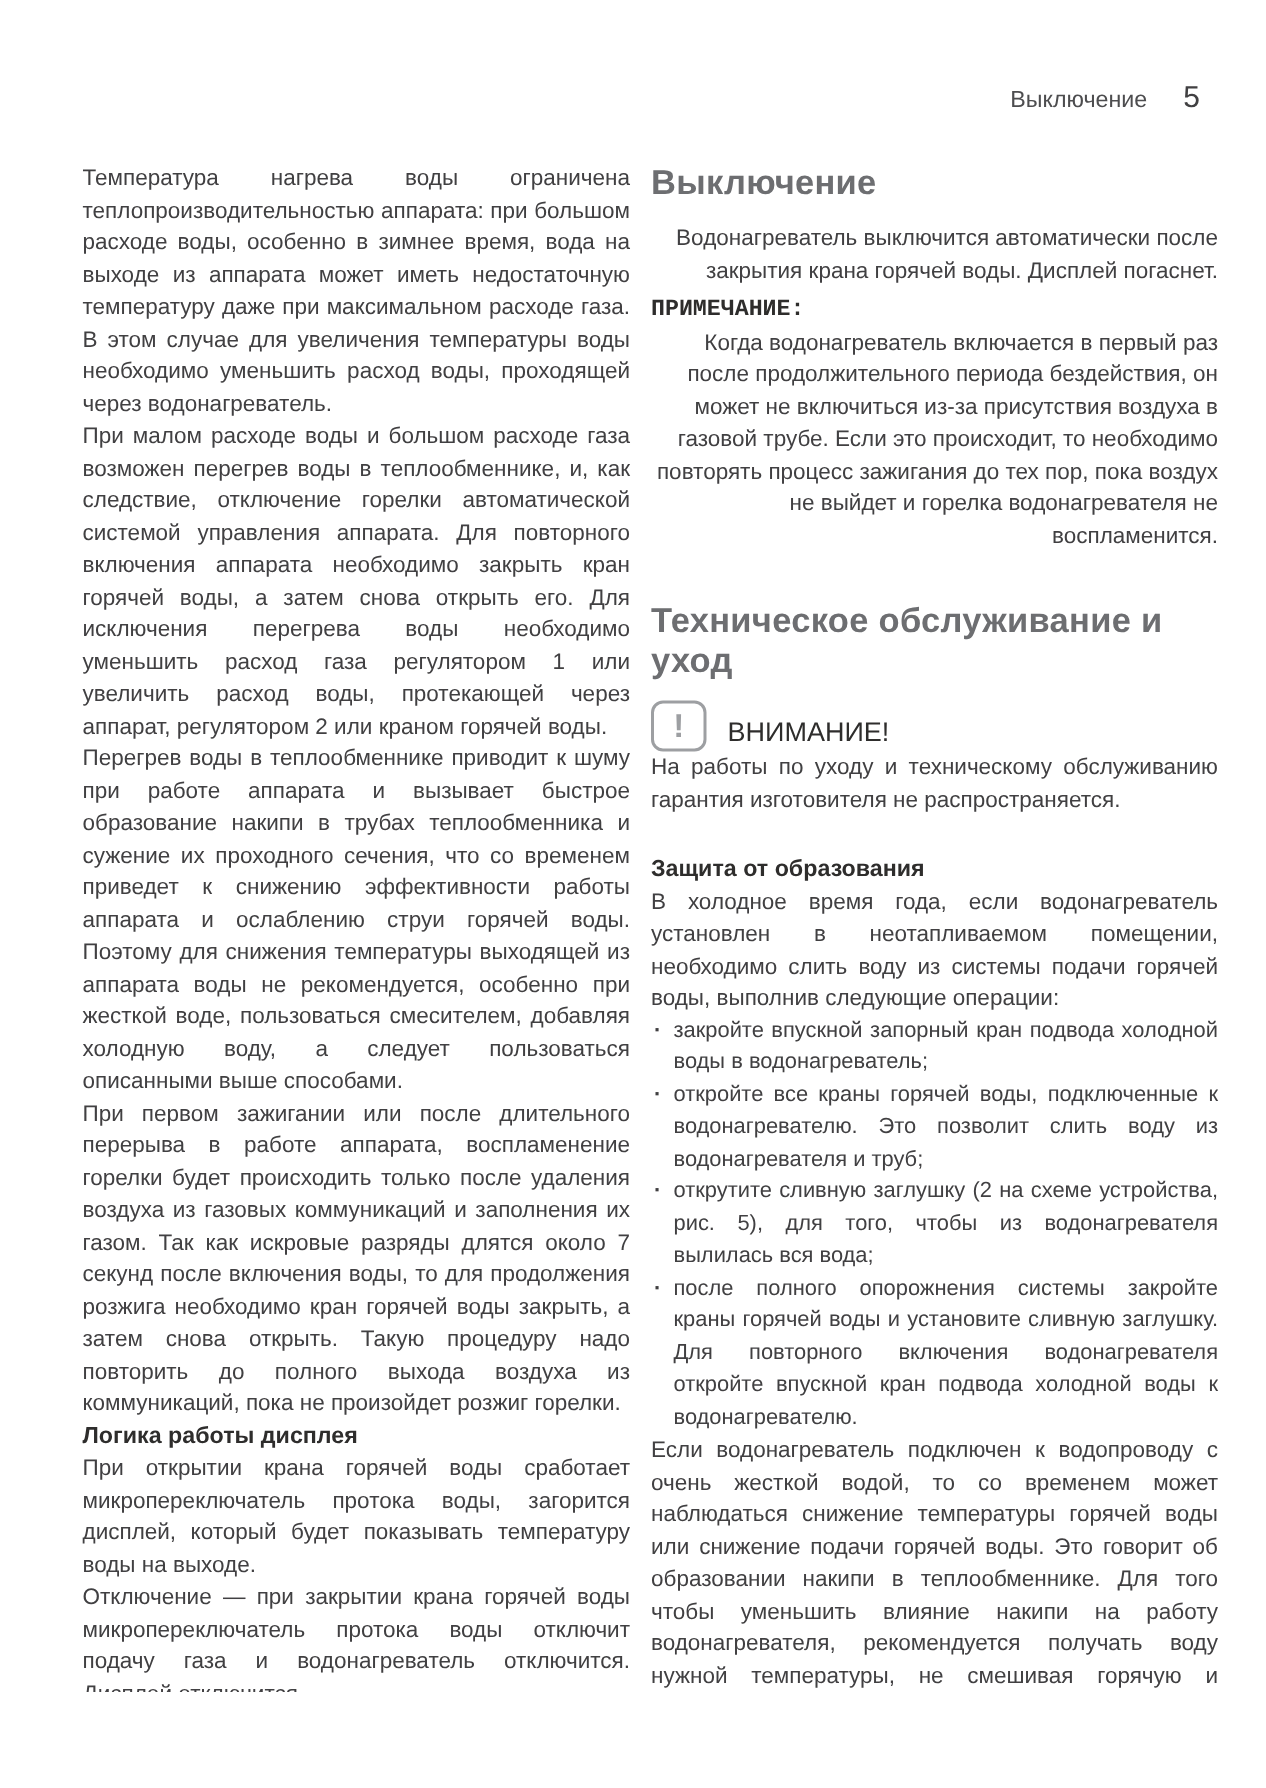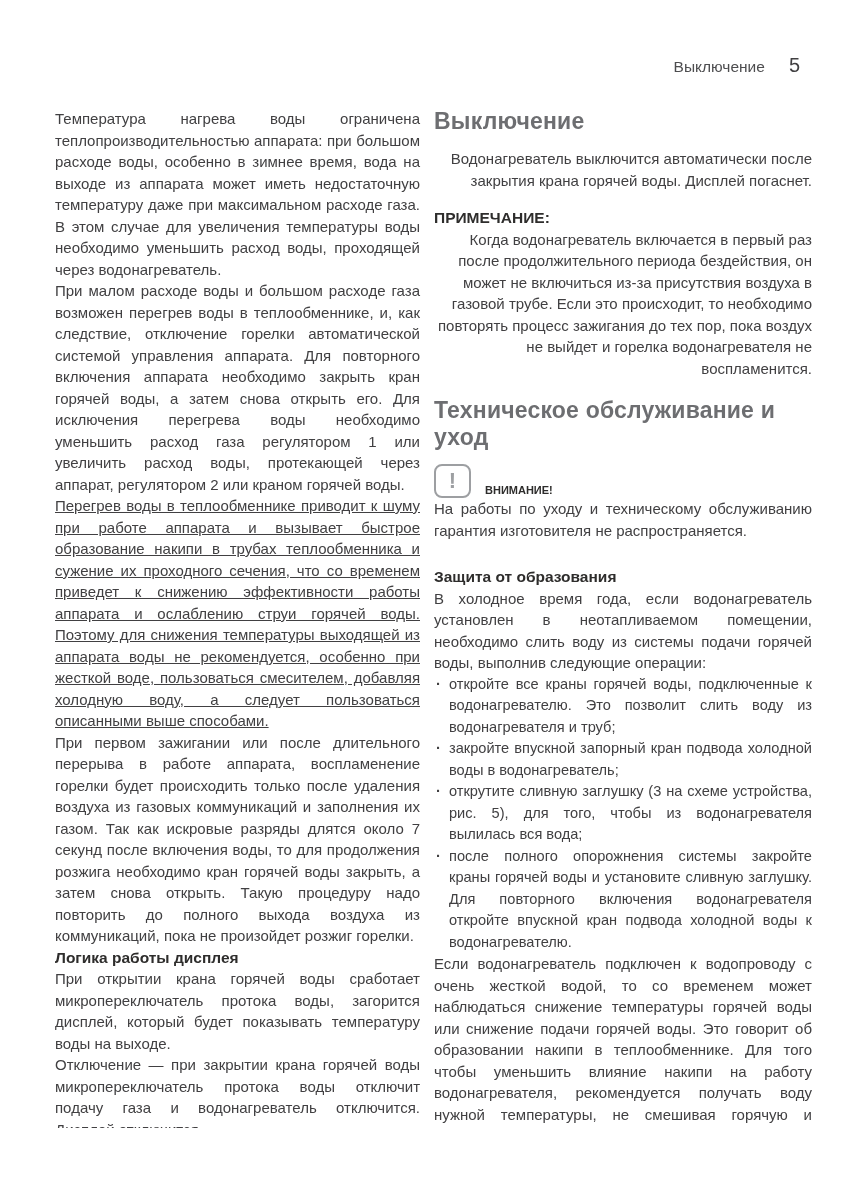--- a/index.html
+++ b/index.html
@@ -47,21 +47,21 @@
 
   p.body {
     margin: 0;
     font-size: 15px;
     line-height: 21.5px;
     text-align: justify;
     text-justify: inter-word;
   }
   p.body.ragged { text-align: right; }
 
-  .gap-lg { margin-top: 24px; text-decoration: underline; }
+  .gap-lg { margin-top: 24px; }
   .gap-xl { margin-top: 29px; }
 
   h3.subhead {
     margin: 0;
     font-size: 15.5px;
     line-height: 21.5px;
     font-weight: bold;
     color: #2e2d2c;
   }
   h2.section {
@@ -89,22 +89,22 @@
     justify-content: center;
     box-sizing: border-box;
   }
   .warning-box .excl {
     font-size: 22px;
     font-weight: bold;
     color: #9d9fa2;
     line-height: 1;
   }
   .warning-label {
-    font-size: 11px;
-    font-weight: bold;
+    font-size: 18px;
+    font-weight: normal;
     color: #2e2d2c;
     padding-bottom: 2px;
   }
   .warning-text {
     margin-top: 19px;
     margin-left: 22px;
   }
   
   ul.bullets {
     margin: 0;
@@ -156,39 +156,39 @@
       <p class="body gap-xl">При первом зажигании или после длительного перерыва в работе аппарата, воспламенение горелки будет происходить только после удаления воздуха из газовых коммуникаций и заполнения их газом. Так как искровые разряды длятся около 7 секунд после включения воды, то для продолжения розжига необходимо кран горячей воды закрыть, а затем снова открыть. Такую процедуру надо повторить до полного выхода воздуха из коммуникаций, пока не произойдет розжиг горелки.</p>
       <h3 class="subhead gap-xl">Логика работы дисплея</h3>
       <p class="body">При открытии крана горячей воды сработает микропереключатель протока воды, загорится дисплей, который будет показывать температуру воды на выходе.</p>
       <p class="body">Отключение — при закрытии крана горячей воды микропереключатель протока воды отключит подачу газа и водонагреватель отключится. Дисплей отключится.</p>
     </div>
 
     <div class="col-right">
 
       <h2 class="section">Выключение</h2>
       <p class="body ragged">Водонагреватель выключится автоматически после закрытия крана горячей воды. Дисплей погаснет.</p>
-      <h3 class="subhead" style="margin-top:16px;">ПРИМЕЧАНИЕ:</h3>
+      <h3 class="subhead" style="margin-top:5px;font-family:Liberation Mono, monospace;">ПРИМЕЧАНИЕ:</h3>
       <p class="body ragged">Когда водонагреватель включается в первый раз после продолжительного периода бездействия, он может не включиться из-за присутствия воздуха в газовой трубе. Если это происходит, то необходимо повторять процесс зажигания до тех пор, пока воздух не выйдет и горелка водонагревателя не воспламенится.</p>
 
-      <h2 class="section" style="margin-top:18px;">Техническое обслуживание и уход</h2>
+      <h2 class="section" style="margin-top:32px;">Техническое обслуживание и уход</h2>
 
       <div class="warning-row">
         <div class="warning-box">
           <span class="excl">!</span>
         </div>
         <span class="warning-label">ВНИМАНИЕ!</span>
       </div>
       <p class="body warning-text">На работы по уходу и техническому обслуживанию гарантия изготовителя не распространяется.</p>
 
       <h3 class="subhead" style="margin-top:25px;">Защита от образования</h3>
       <p class="body">В холодное время года, если водонагреватель установлен в неотапливаемом помещении, необходимо слить воду из системы подачи горячей воды, выполнив следующие операции:</p>
       <ul class="bullets">
+        <li>закройте впускной запорный кран подвода холодной воды в водонагреватель;</li>
         <li>откройте все краны горячей воды, подключенные к водонагревателю. Это позволит слить воду из водонагревателя и труб;</li>
-        <li>закройте впускной запорный кран подвода холодной воды в водонагреватель;</li>
-        <li>открутите сливную заглушку (3 на схеме устройства, рис. 5), для того, чтобы из водонагревателя вылилась вся вода;</li>
+        <li>открутите сливную заглушку (2 на схеме устройства, рис. 5), для того, чтобы из водонагревателя вылилась вся вода;</li>
         <li>после полного опорожнения системы закройте краны горячей воды и установите сливную заглушку. Для повторного включения водонагревателя откройте впускной кран подвода холодной воды к водонагревателю.</li>
       </ul>
 
       <p class="body">Если водонагреватель подключен к водопроводу с очень жесткой водой, то со временем может наблюдаться снижение температуры горячей воды или снижение подачи горячей воды. Это говорит об образовании накипи в теплообменнике. Для того чтобы уменьшить влияние накипи на работу водонагревателя, рекомендуется получать воду нужной температуры, не смешивая горячую и холодную воду с помощью смесителя, а установив нужную температуру с помощью регуляторов температуры и мощности.</p>
 
     </div>
   </div>
 
   <div class="footer-bar"></div>
 

